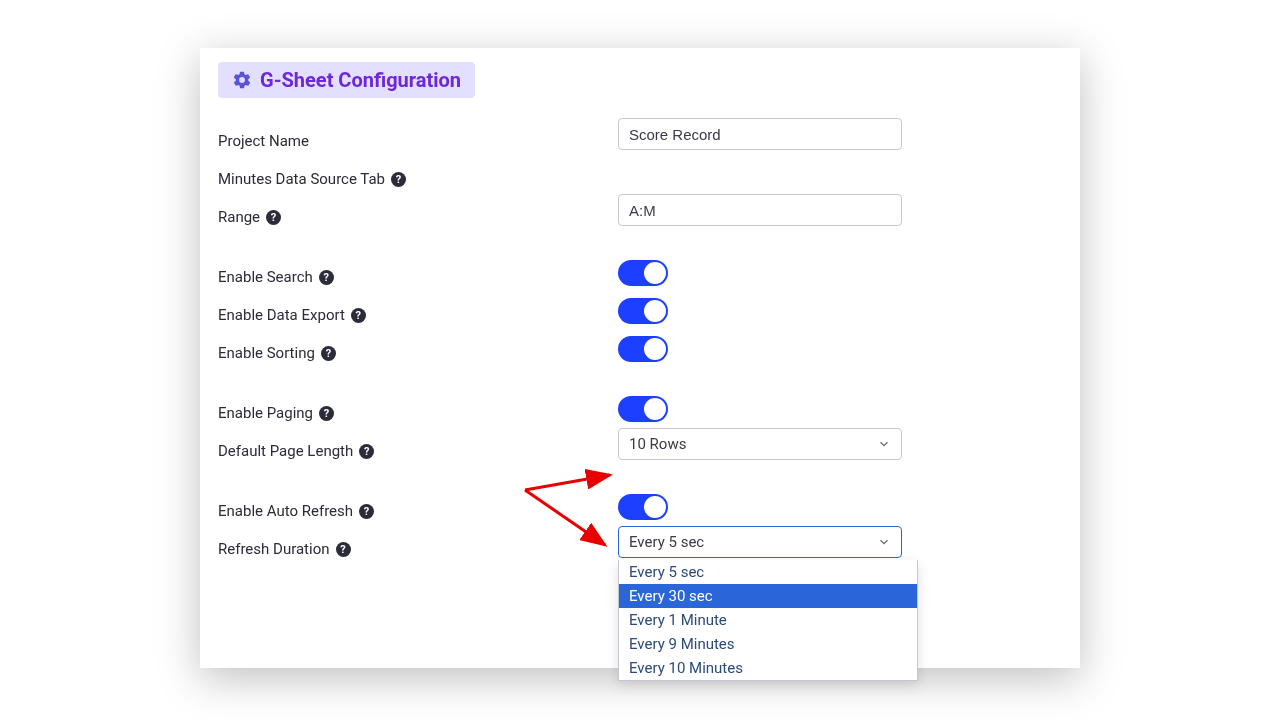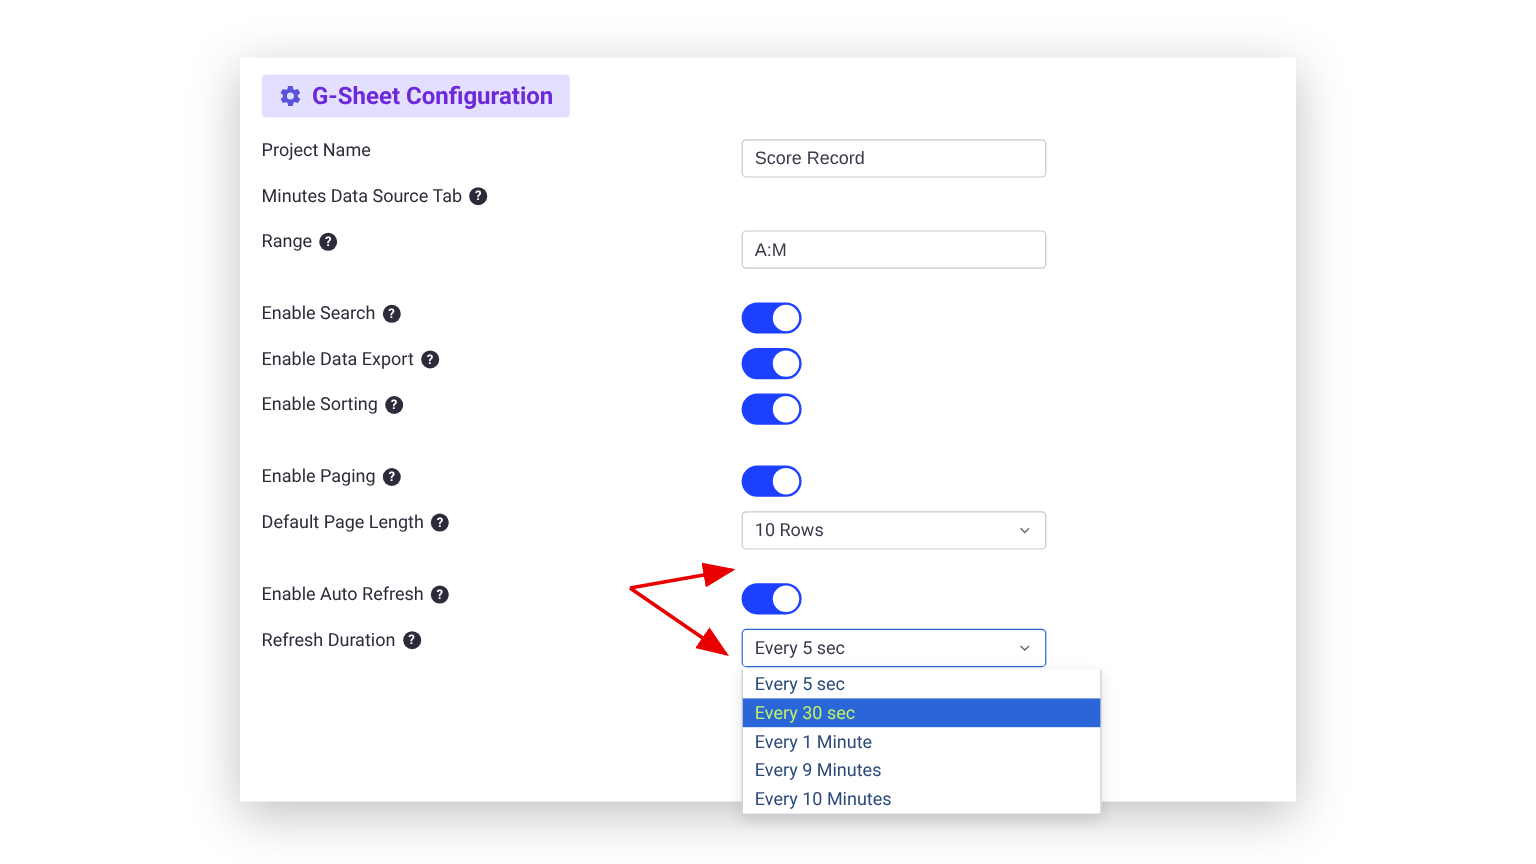--- a/index.html
+++ b/index.html
@@ -34,34 +34,34 @@
     margin-right: 8px;
     display: inline-flex;
   }
   .header .title {
     color: #6d28d9;
     font-weight: 700;
     font-size: 20px;
   }
   .row {
     display: flex;
-    align-items: flex-start;
+    align-items: flex-end;
     margin-bottom: 4px;
     min-height: 34px;
   }
   .label-col {
     width: 400px;
     color: #2b2b3a;
     font-size: 15px;
     display: flex;
     align-items: center;
     gap: 6px;
   }
   .ctrl-col {
-    width: 254px;
+    width: 284px;
     display: flex;
     align-items: center;
     position: relative;
   }
   .help-icon {
     display: inline-flex;
     align-items: center;
     justify-content: center;
     width: 15px;
     height: 15px;
@@ -125,21 +125,21 @@
     z-index: 10;
   }
   .dropdown-item {
     padding: 3px 10px;
     font-size: 15px;
     color: #2b4a7a;
     cursor: pointer;
   }
   .dropdown-item.highlighted {
     background: #2b66d9;
-    color: #bef264;
+    color: #ffffff;
   }
   
   .arrows {
     position: absolute;
     left: 515px;
     top: 455px;
     pointer-events: none;
     z-index: 20;
   }
 </style>

